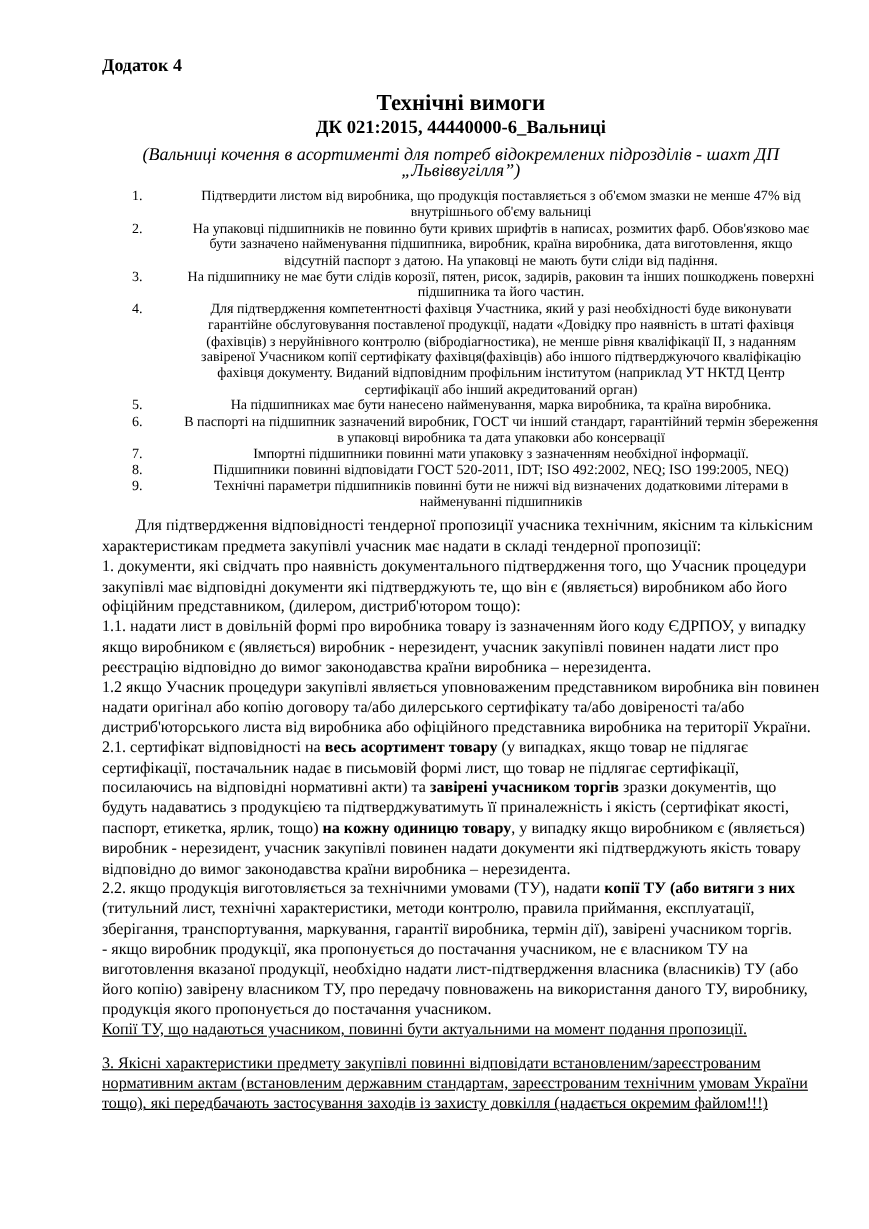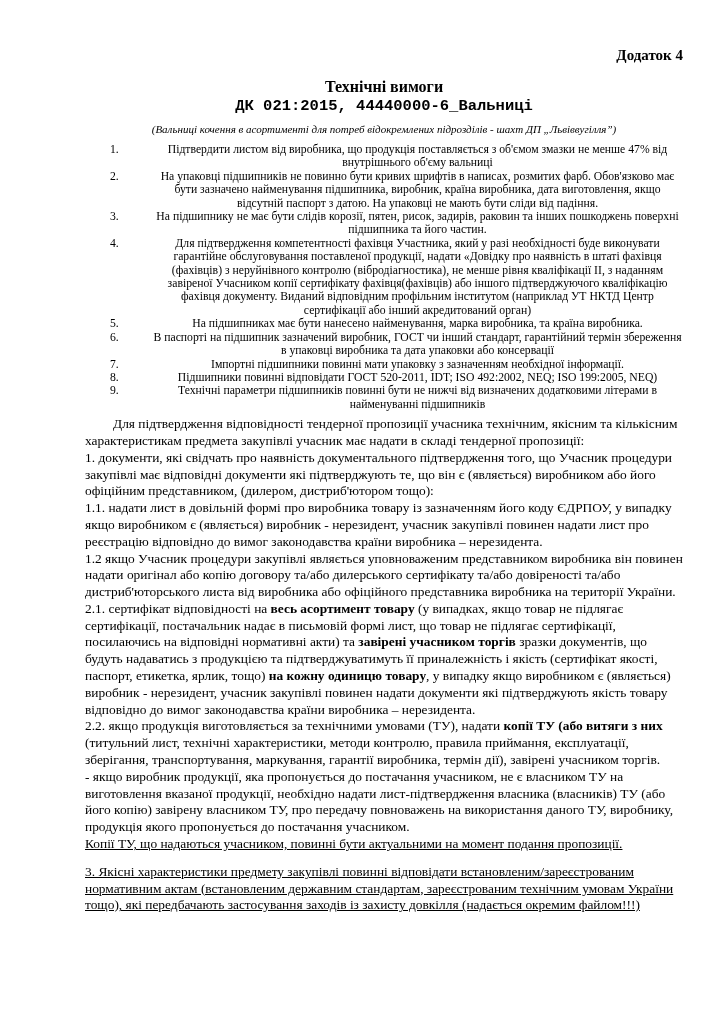--- a/index.html
+++ b/index.html
@@ -8,44 +8,42 @@
     width: 724px;
     height: 1024px;
     background: #ffffff;
     color: #000000;
     font-family: "Liberation Serif", "DejaVu Serif", serif;
     position: relative;
     padding: 47px 41px 30px 85px;
     overflow: hidden;
   }
   .annex {
-    text-align: right;
     font-weight: bold;
     font-size: 15px;
     line-height: 16px;
   }
   .title {
     text-align: center;
     font-weight: bold;
-    font-size: 16px;
+    font-size: 19px;
     line-height: 17px;
     margin-top: 15px;
   }
   .code {
     text-align: center;
     font-weight: bold;
     font-size: 15.5px;
     line-height: 17px;
     margin-top: 3px;
-    font-family: Liberation Mono, monospace;
   }
   .note {
     text-align: center;
     font-style: italic;
-    font-size: 11px;
+    font-size: 15px;
     line-height: 14px;
     margin-top: 7px;
   }
   ol.req-list {
     list-style: none;
     counter-reset: req;
     margin-top: 7px;
     font-size: 11.7px;
     line-height: 13.4px;
   }

